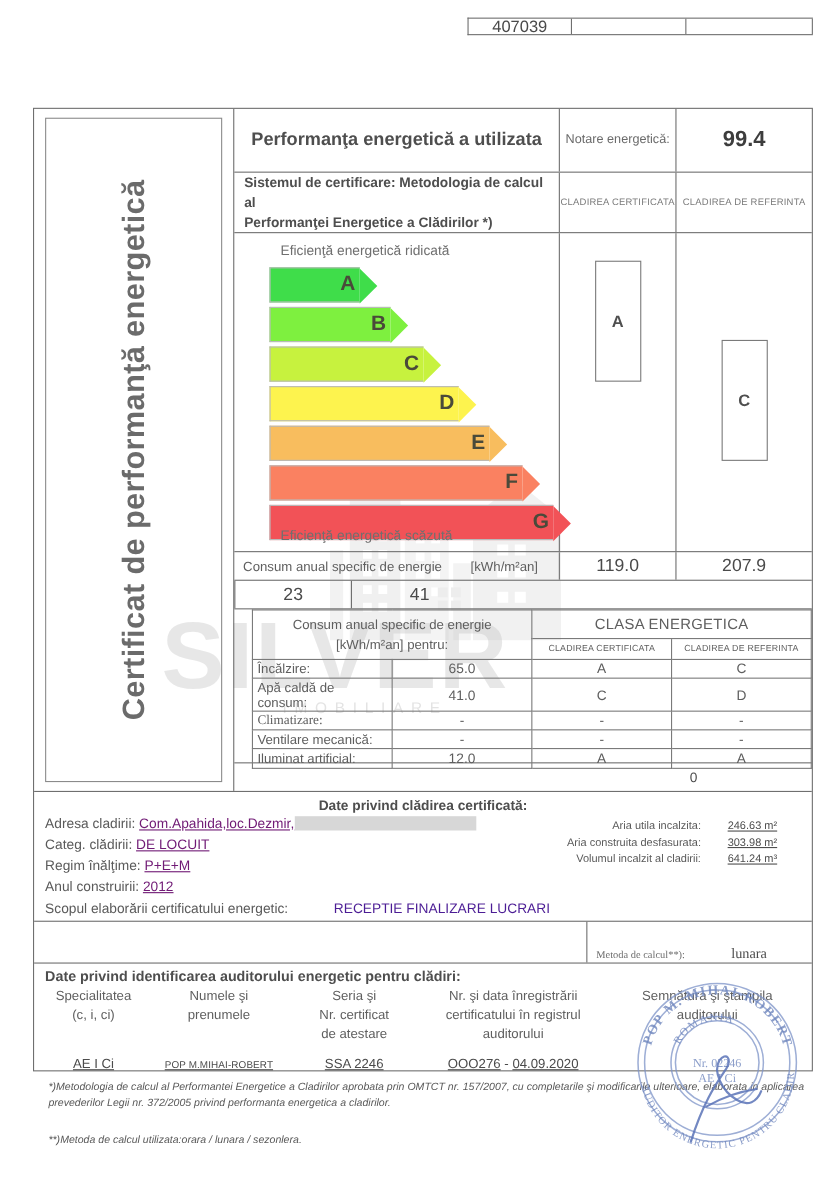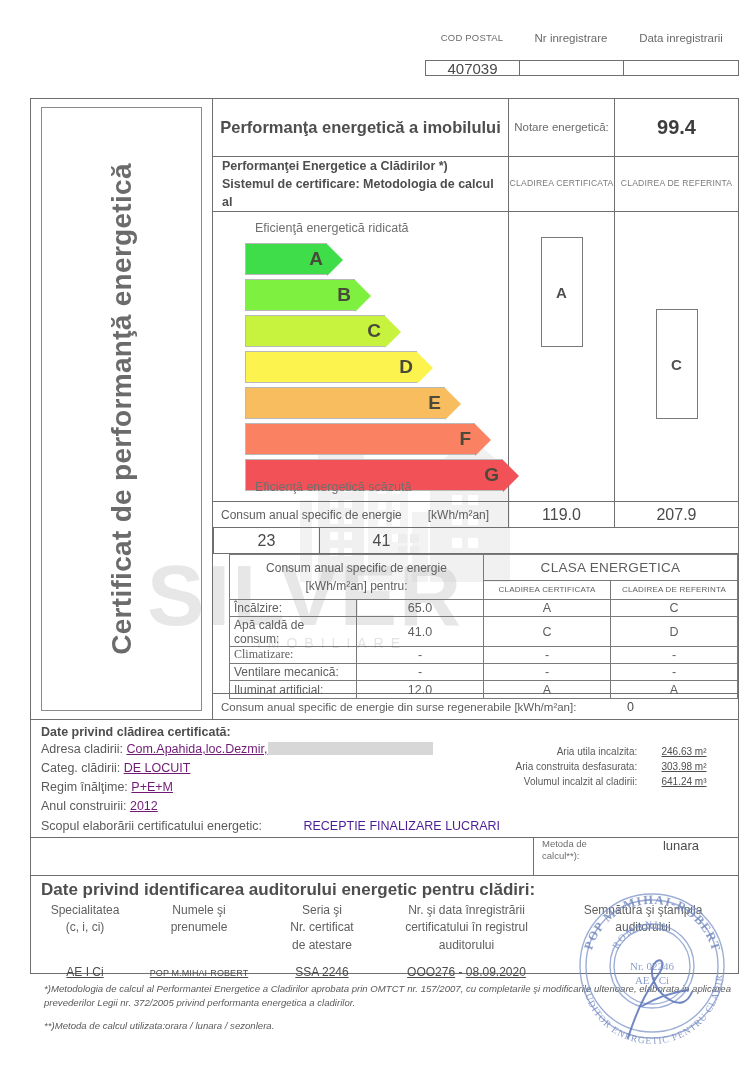--- a/index.html
+++ b/index.html
@@ -102,57 +102,57 @@
   .dt-name { font-size:12px; padding:0 4px; }
   .dt-val  { font-size:12.5px; text-align:center; color:#4d4d4d; }
   .dt-cls  { font-size:12.5px; text-align:center; color:#4d4d4d; }
 
   .r7 { height:26px; display:flex; align-items:center; padding-left:8px; font-size:11.5px; color:#5e5e5e; }
   .r7 .rv { margin-left:auto; padding-right:104px; font-size:12.5px; color:#4d4d4d; }
 
   
   .bd-block { position:absolute; left:0; top:620px; width:100%; height:118px; border-top:1.6px solid #6f6f6f; }
   .bd-pad { padding:5px 10px 0 10px; position:relative; height:100%; }
-  .bd-title { font-size:12.5px; font-weight:bold; color:#4e4e4e; margin-bottom:1px; }
+  .bd-title { font-size:12.5px; font-weight:bold; color:#4e4e4e; margin-bottom:1px;text-align:center; }
   .bd-line { font-size:12.5px; color:#5a5a5a; line-height:1.52; white-space:nowrap; }
   .bd-line .k { color:#5a5a5a; }
   .bd-line .v { text-decoration:underline; color:#701a75; }
   .redact { display:inline-block; width:165px; height:13px; background:#d7d7d7; vertical-align:-2px; }
   .bd-right { position:absolute; right:10px; top:24px; text-align:right; }
   .bd-rrow { font-size:10px; color:#5a5a5a; line-height:1.52; }
   .bd-rrow .rv { display:inline-block; width:88px; text-align:center; text-decoration:underline; color:#4e4e4e; }
   .bd-scope { font-size:12.5px; color:#5a5a5a; margin-top:3px; }
   .bd-scope .sv { display:inline-block; margin-left:38px; color:#4c1d95; }
 
   
   .metoda { position:absolute; left:0; top:738px; width:100%; height:38px; border-top:1.6px solid #6f6f6f; }
   .met-cell { position:absolute; right:0; top:0; height:100%; width:205px; border-left:1.6px solid #6f6f6f;
-      display:flex; align-items:flex-start; }
+      display:flex; align-items:flex-end;font-family:Liberation Serif, serif; }
   .met-lbl { flex:0 0 90px; font-size:9.5px; color:#6d6d6d; padding-left:8px; line-height:1.3; }
   .met-val { flex:1; text-align:center; font-size:13px; color:#4d4d4d; }
 
   
   .aud { position:absolute; left:0; top:776px; width:100%; height:100px; border-top:1.6px solid #6f6f6f; }
-  .aud-title { font-size:17px; font-weight:bold; color:#4e4e4e; padding:4px 0 2px 10px; }
+  .aud-title { font-size:13px; font-weight:bold; color:#4e4e4e; padding:4px 0 2px 10px; }
   .aud-cols { display:flex; padding:0 6px; }
   .aud-col { flex:1; text-align:center; font-size:12px; color:#5f5f5f; line-height:1.45; }
   .ac-1 { flex:0 0 96px; }
   .ac-2 { flex:0 0 132px; }
   .ac-3 { flex:0 0 114px; }
   .ac-4 { flex:0 0 175px; }
   .ac-5 { flex:1; }
   .aud-vals { display:flex; padding:10px 6px 0 6px; }
   .aud-v { text-align:center; }
   .aud-v span { text-decoration:underline; color:#4b4b4b; }
   .v-name { font-size:9px !important; letter-spacing:.1px; }
 
   
   .notes { position:absolute; left:44px; top:982px; width:690px; z-index:2; }
   .note { font-size:9.6px; font-style:italic; color:#595959; line-height:1.45; }
-  .note.n2 { margin-top:9px;font-style:italic; }
+  .note.n2 { margin-top:20px;font-style:italic; }
 </style>
 </head>
 <body>
 
 <div class="page">
 
   <svg class="watermark" viewBox="0 0 755 1080">
     <g opacity="0.30">
       <rect x="318" y="452" width="46" height="130" fill="#cfcfcf"></rect>
       <rect x="368" y="470" width="40" height="112" fill="#dcdcdc"></rect>
@@ -188,54 +188,49 @@
       <rect x="398" y="534" width="9" height="9" fill="#c6c6c6"></rect>
       <rect x="410" y="534" width="9" height="9" fill="#c6c6c6"></rect>
       <rect x="398" y="546" width="9" height="9" fill="#c6c6c6"></rect>
       <rect x="410" y="546" width="9" height="9" fill="#c6c6c6"></rect>
     </g>
     <text x="305" y="625" font-family="Liberation Sans, sans-serif" font-size="86" font-weight="bold" fill="#c8c8c8" opacity="0.42" text-anchor="middle" letter-spacing="2">SILVER</text>
     <text x="332" y="648" font-family="Liberation Sans, sans-serif" font-size="14" fill="#cdcdcd" opacity="0.55" text-anchor="middle" letter-spacing="7">IMOBILIARE</text>
   </svg>
 
   <div class="top-head">
-    <div class="top-labels">
-      <div class="tl-1">COD POSTAL</div>
-      <div class="tl-2">Nr inregistrare</div>
-      <div class="tl-3">Data inregistrarii</div>
-    </div>
     <div class="top-boxes">
       <div class="tb-1">407039</div>
       <div class="tb-2"></div>
       <div class="tb-3"></div>
     </div>
   </div>
 
   <div class="frame">
 
     <div class="vtitle-cell">
       <div class="vtitle-inner"></div>
       <div class="vtitle-text">Certificat de performanţă energetică</div>
     </div>
 
     <div class="content">
 
       <div class="row r1">
         <div class="cell-main">
-          <div class="r1-title">Performanţa energetică a imobilului</div>
+          <div class="r1-title">Performanţa energetică a utilizata</div>
         </div>
         <div class="cell-cert">Notare energetică:</div>
         <div class="cell-ref">99.4</div>
       </div>
 
       <div class="row r2">
         <div class="cell-main">
           <div class="r2-sub">
+            <div>Sistemul de certificare: Metodologia de calcul al</div>
             <div>Performanţei Energetice a Clădirilor *)</div>
-            <div>Sistemul de certificare: Metodologia de calcul al</div>
           </div>
         </div>
         <div class="cell-cert">CLADIREA CERTIFICATA</div>
         <div class="cell-ref">CLADIREA DE REFERINTA</div>
       </div>
 
       <div class="row r3">
         <div class="cell-main">
           <div class="scale-hi">Eficienţă energetică ridicată</div>
           <div class="bars" id="bars-container">
@@ -355,21 +350,20 @@
                 <td class="dt-val" style="width: 118px;">12.0</td>
                 <td class="dt-cls" style="width: 94px;">A</td>
                 <td class="dt-cls">A</td>
               </tr>
             </tbody>
           <colgroup></colgroup>
         </table>
       </div>
 
       <div class="r7">
-        <span>Consum anual specific de energie din surse regenerabile [kWh/m²an]:</span>
         <span class="rv">0</span>
       </div>
     </div>
 
     <div class="bd-block">
       <div class="bd-pad">
         <div class="bd-title">Date privind clădirea certificată:</div>
         <div class="bd-line">
           <span class="k">Adresa cladirii:</span>
           <span class="v">Com.Apahida,loc.Dezmir,</span><span class="redact"></span>
@@ -441,21 +435,21 @@
           <div>auditorului</div>
         </div>
       </div>
       <div class="aud-vals">
         <div class="aud-col ac-1 aud-v"><span>AE I Ci</span></div>
         <div class="aud-col ac-2 aud-v"><span class="v-name">POP M.MIHAI-ROBERT</span></div>
         <div class="aud-col ac-3 aud-v"><span>SSA 2246</span></div>
         <div class="aud-col ac-4 aud-v">
           <span>OOO276</span>
           <span style="text-decoration:none">-</span>
-          <span>08.09.2020</span>
+          <span>04.09.2020</span>
         </div>
         <div class="aud-col ac-5"></div>
       </div>
     </div>
   </div>
 
   <svg class="stamp-layer" style="left:556px; top:888px; width:200px; height:170px;" viewBox="0 0 200 170">
     <g fill="none" stroke="#7d93c8" stroke-width="1.4" opacity="0.75">
       <circle cx="96" cy="78" r="72"></circle>
       <circle cx="96" cy="78" r="66"></circle>

